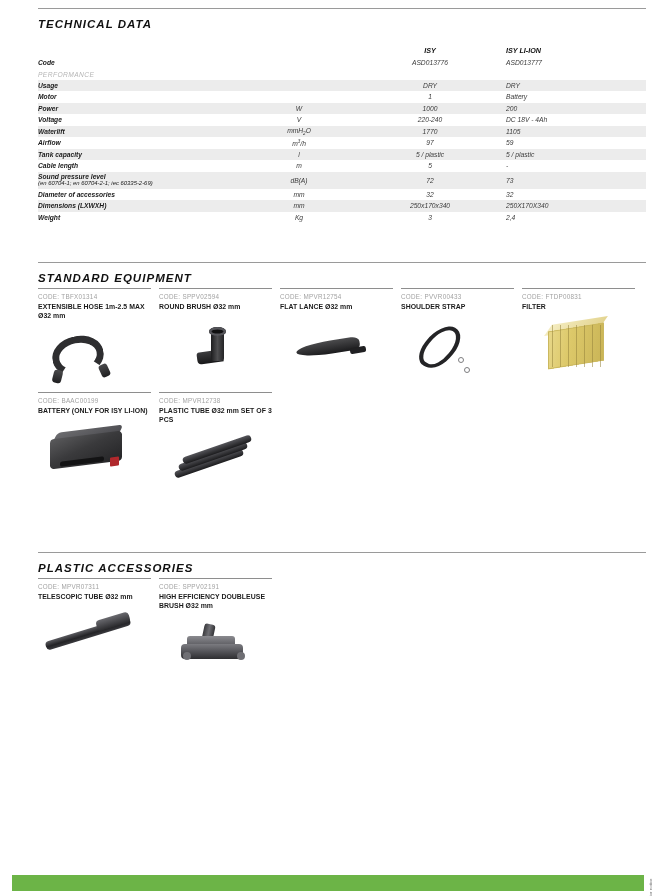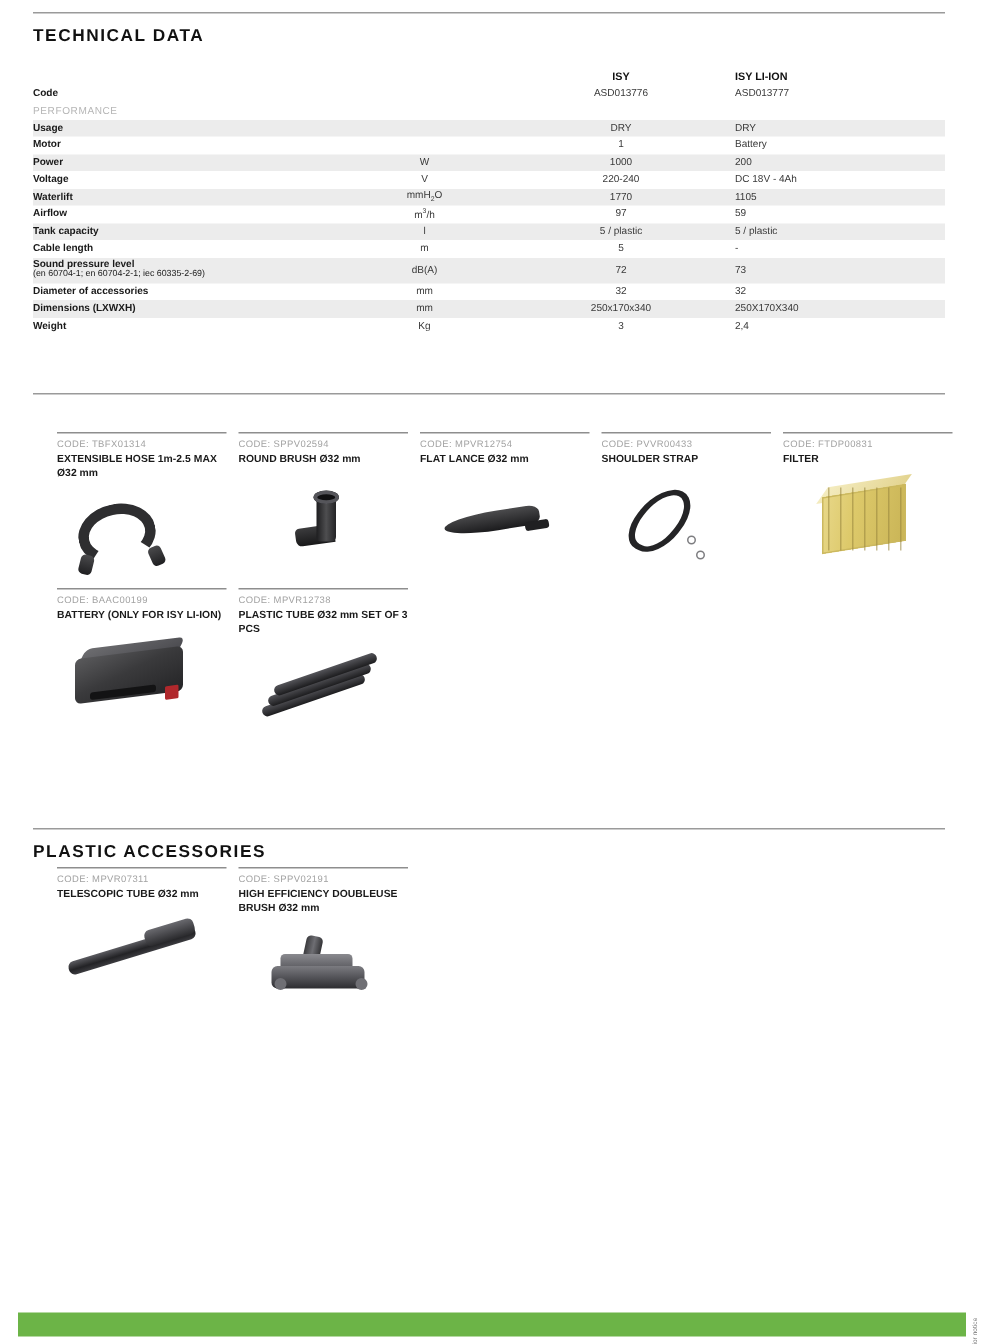--- a/index.html
+++ b/index.html
@@ -6,21 +6,21 @@
   html, body {
     width: 656px; height: 896px;
     background: #ffffff;
     font-family: "Liberation Sans", sans-serif;
     color: #1a1a1a;
     overflow: hidden;
   }
   .page { position: relative; width: 656px; height: 896px; }
 
   
-  .section { position: absolute; left: 22px; width: 608px; }
+  .section { position: absolute; left: 38px; width: 608px; font-style: italic; }
   .rule {
     height: 1px; background: #9a9a9a; width: 100%;
   }
   .sec-title {
     font-size: 11.5px; font-weight: bold; letter-spacing: 0.09em;
     color: #111; margin-top: 9px;
   }
 
   
   #technical-data { top: 8px; }
@@ -274,20 +274,21 @@
             <td class="unit">Kg</td>
             <td class="v1">3</td>
             <td class="v2">2,4</td>
           </tr>
         </tbody>
     </table>
   </div>
 
   <div class="section" id="standard-equipment" style="top:262px;">
     <div class="rule"></div>
+    <div class="sec-title">STANDARD EQUIPMENT</div>
   </div>
   <div class="grid" id="std-grid" style="top:288px; height:250px;">
       <div class="card" style="left: 0px; top: 0px;">
         <div class="cardrule"></div>
         <div class="code">CODE: TBFX01314</div>
         <div class="cname">EXTENSIBLE HOSE 1m-2.5 MAX Ø32 mm</div>
         <div class="imgbox">
           <div class="hose-arc"></div>
           <div class="hose-tip" style="left:15px;top:44px;transform:rotate(14deg);"></div>
           <div class="hose-tip" style="left:62px;top:38px;transform:rotate(-24deg);"></div>

